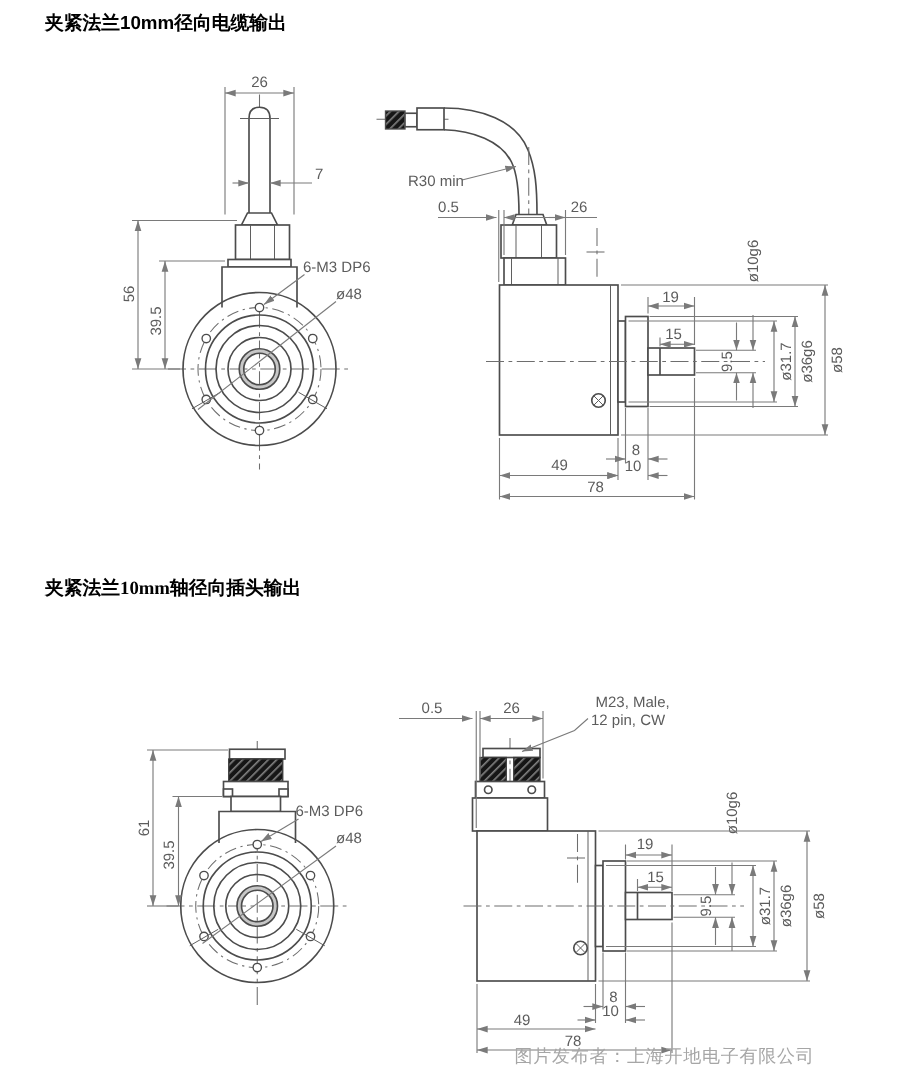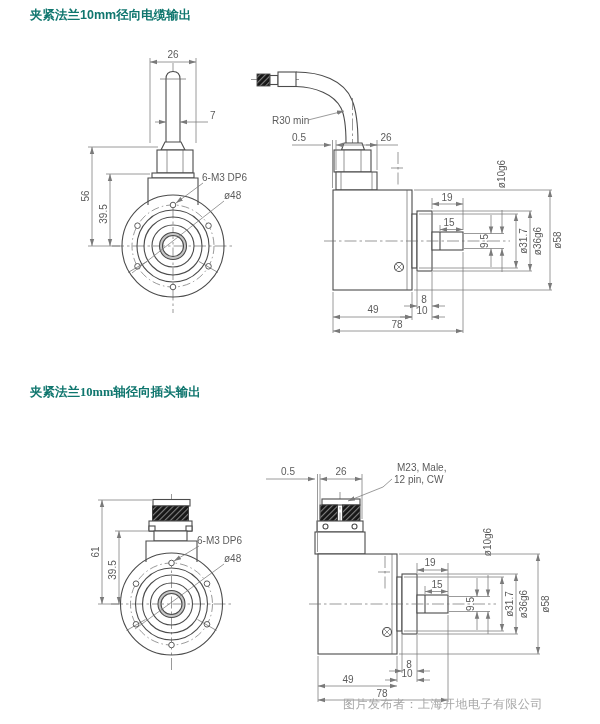--- a/index.html
+++ b/index.html
@@ -1,17 +1,17 @@
 <!DOCTYPE html>
 <html><head>
 <meta charset="utf-8">
 <style>
   html,body{margin:0;padding:0;background:#fff;}
   body{width:600px;height:724px;position:relative;font-family:"Liberation Sans",sans-serif;overflow:hidden;}
-  .title{position:absolute;left:30px;font-weight:bold;font-size:12.5px;color:#0f766e;white-space:nowrap;}
+  .title{position:absolute;left:30px;font-weight:bold;font-size:12.5px;color:#000000;white-space:nowrap;}
   #title1{top:7px;}
   #title2{top:384px;font-family:Liberation Serif, serif;}
   .watermark{position:absolute;left:343px;top:696px;font-size:12px;color:#a6a6a6;white-space:nowrap;letter-spacing:.5px;}
   svg{position:absolute;top:0;left:0;}
   .ol{fill:none;stroke:#4c4c4c;stroke-width:1.1;}
   .olf{fill:#fff;stroke:#4c4c4c;stroke-width:1.1;}
   .th{fill:none;stroke:#5a5a5a;stroke-width:.65;}
   .dim{fill:none;stroke:#7a7a7a;stroke-width:.75;}
   .cl{fill:none;stroke:#6e6e6e;stroke-width:.7;stroke-dasharray:12 3 2.5 3;}
   .bc{fill:none;stroke:#6e6e6e;stroke-width:.7;stroke-dasharray:8 3 1.5 3;}

